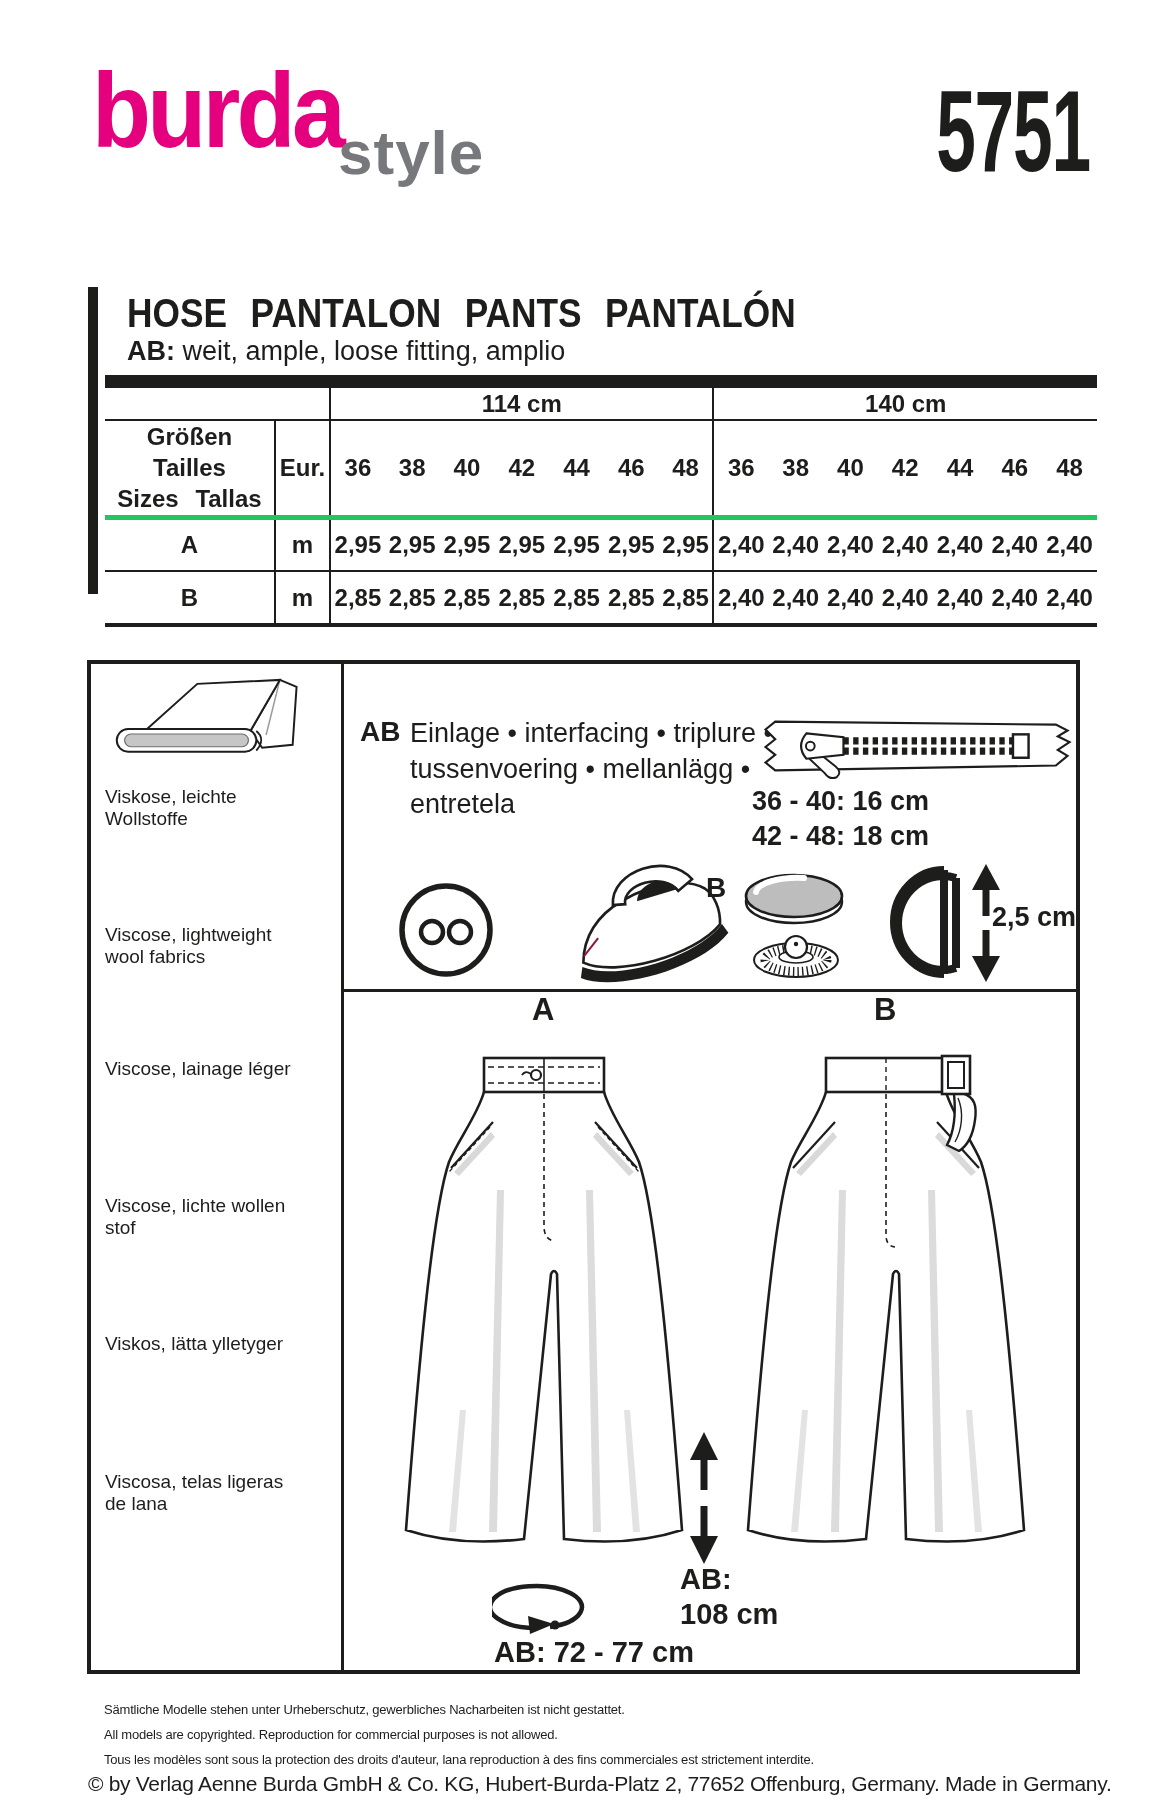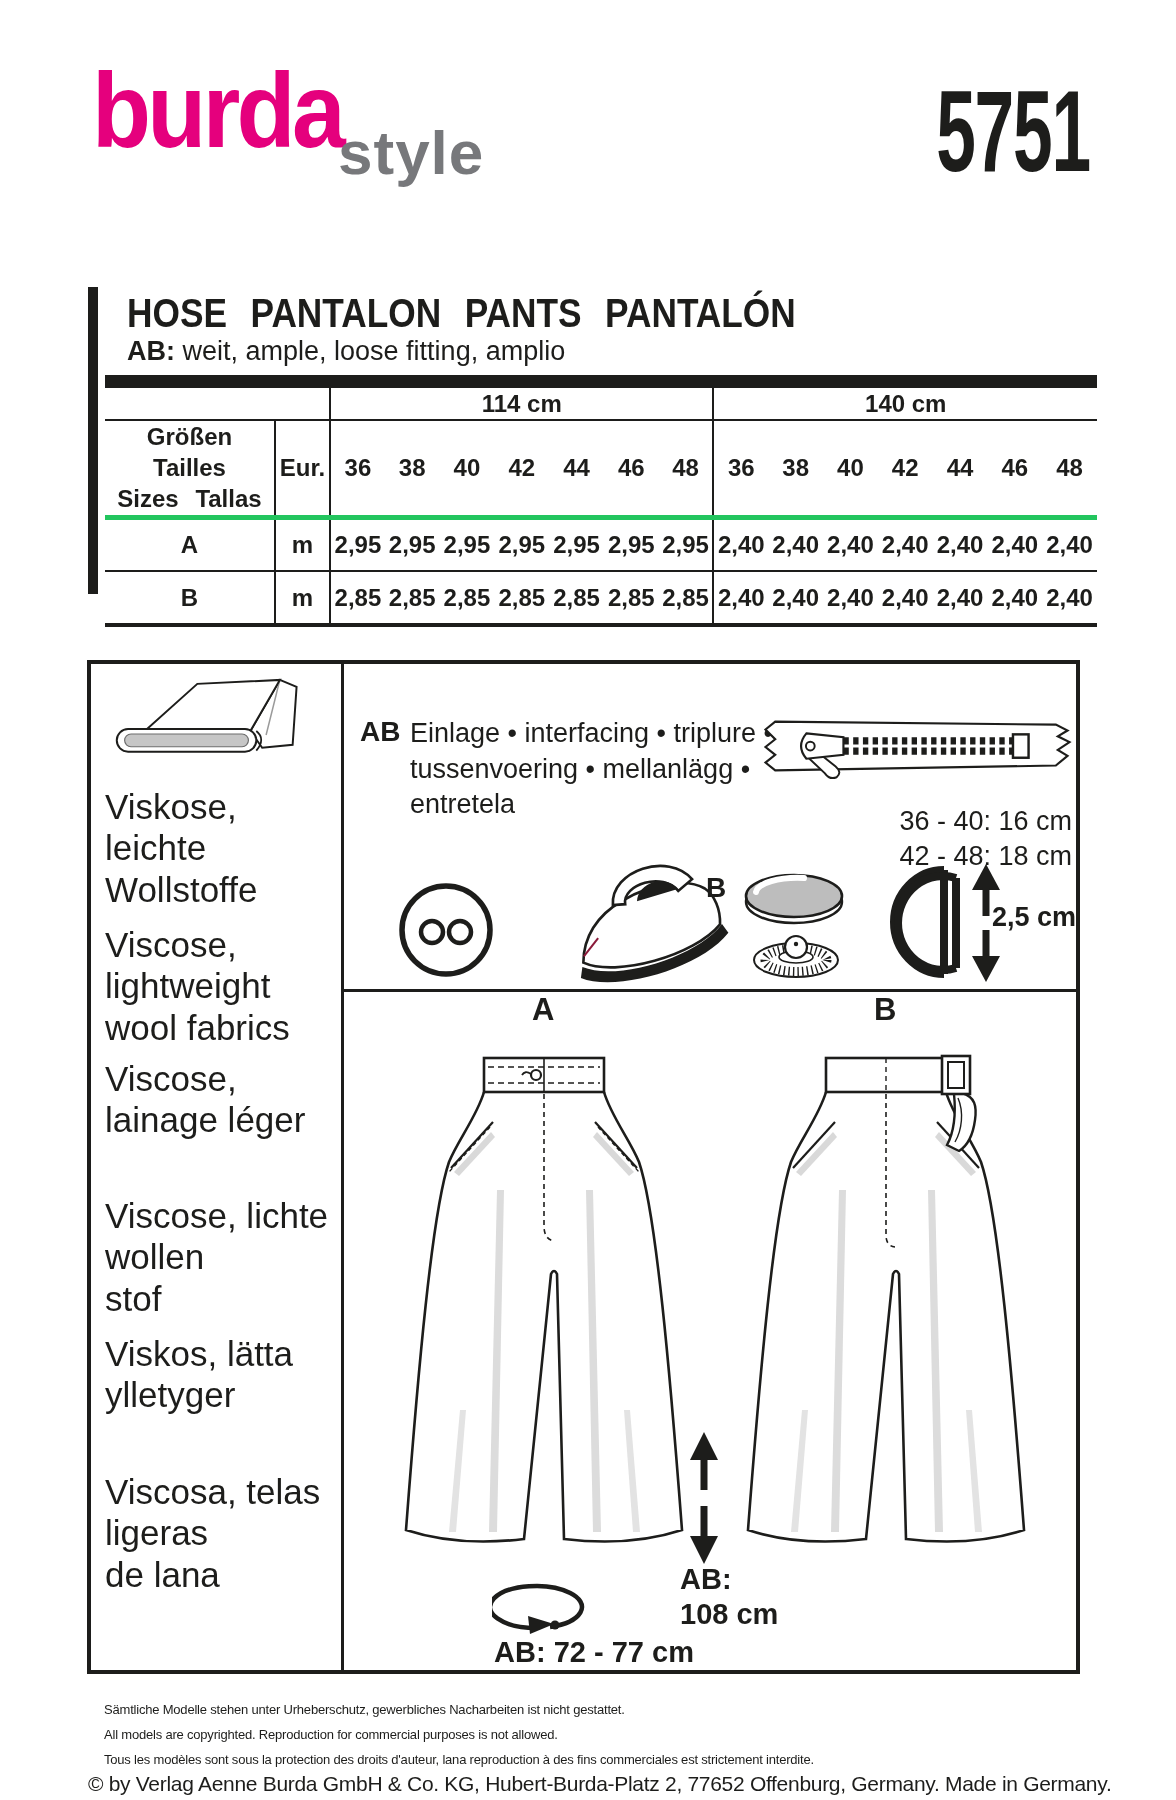--- a/index.html
+++ b/index.html
@@ -72,37 +72,37 @@
     position: absolute; left: 87px; top: 660px;
     width: 993px; height: 1014px;
     border: 4px solid #1d1d1b;
   }
   .fabric-col {
     position: absolute; left: 0; top: 0; bottom: 0;
     width: 253px; border-right: 3px solid #1d1d1b;
   }
   .fabric-item {
     position: absolute; left: 14px; width: 232px;
-    font-size: 35px; line-height: 1.18; white-space: pre-line;
+    font-size: 19px; line-height: 1.18; white-space: pre-line;
   }
   .notions-panel {
     position: absolute; left: 253px; top: 0;
     width: 736px; height: 288px;
     border-bottom: 3px solid #1d1d1b;
     margin-top: 40px;
   }
   .views-panel {
     position: absolute; left: 253px; top: 288px;
     width: 736px; height: 718px;
   }
   .ab-label { position: absolute; left: 16px; top: 12px; font-size: 28px; font-weight: bold; }
   .interfacing { position: absolute; left: 66px; top: 12px; font-size: 27px; line-height: 1.32; }
   .zip-lengths {
-    position: absolute; left: 408px; top: 100px; width: 320px;
-    text-align: right; font-size: 27px; font-weight: normal; line-height: 1.3;
+    position: absolute; left: 408px; top: 80px; width: 320px;
+    text-align: left; font-size: 27px; font-weight: bold; line-height: 1.3;
     white-space: nowrap;
   }
   .b-label { position: absolute; left: 362px; top: 168px; font-size: 28px; font-weight: bold; }
   .dring-size { position: absolute; left: 648px; top: 198px; font-size: 27px; font-weight: bold; white-space: nowrap; }
 
   .view-a-label { position: absolute; left: 188px; top: 40px; font-size: 31px; font-weight: bold; }
   .view-b-label { position: absolute; left: 530px; top: 40px; font-size: 31px; font-weight: bold; }
   .side-length {
     position: absolute; left: 336px; top: 610px;
     font-size: 29px; font-weight: bold; line-height: 1.2; white-space: nowrap;

